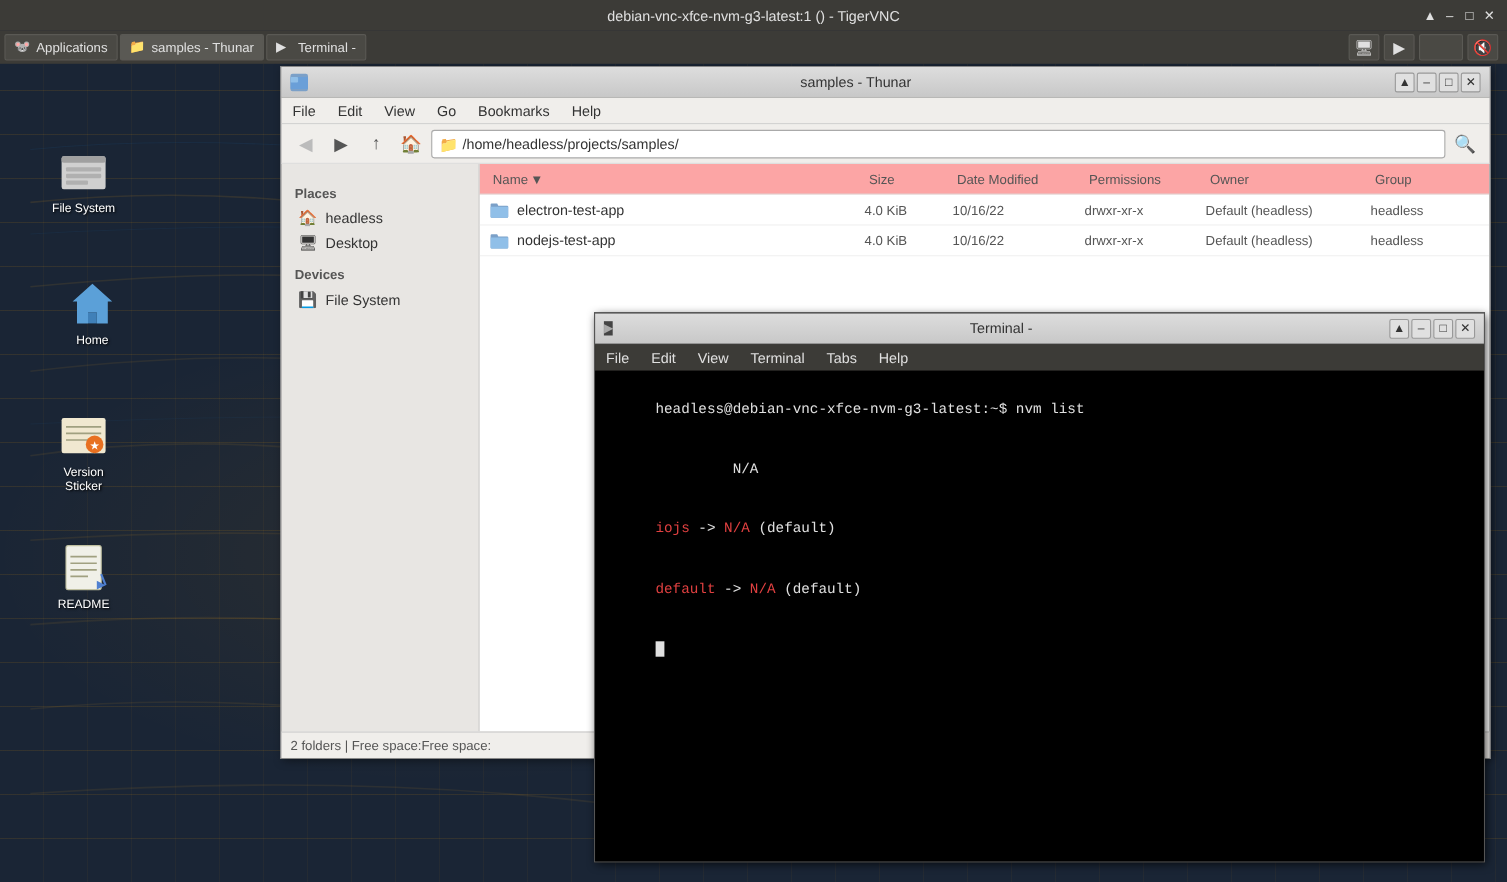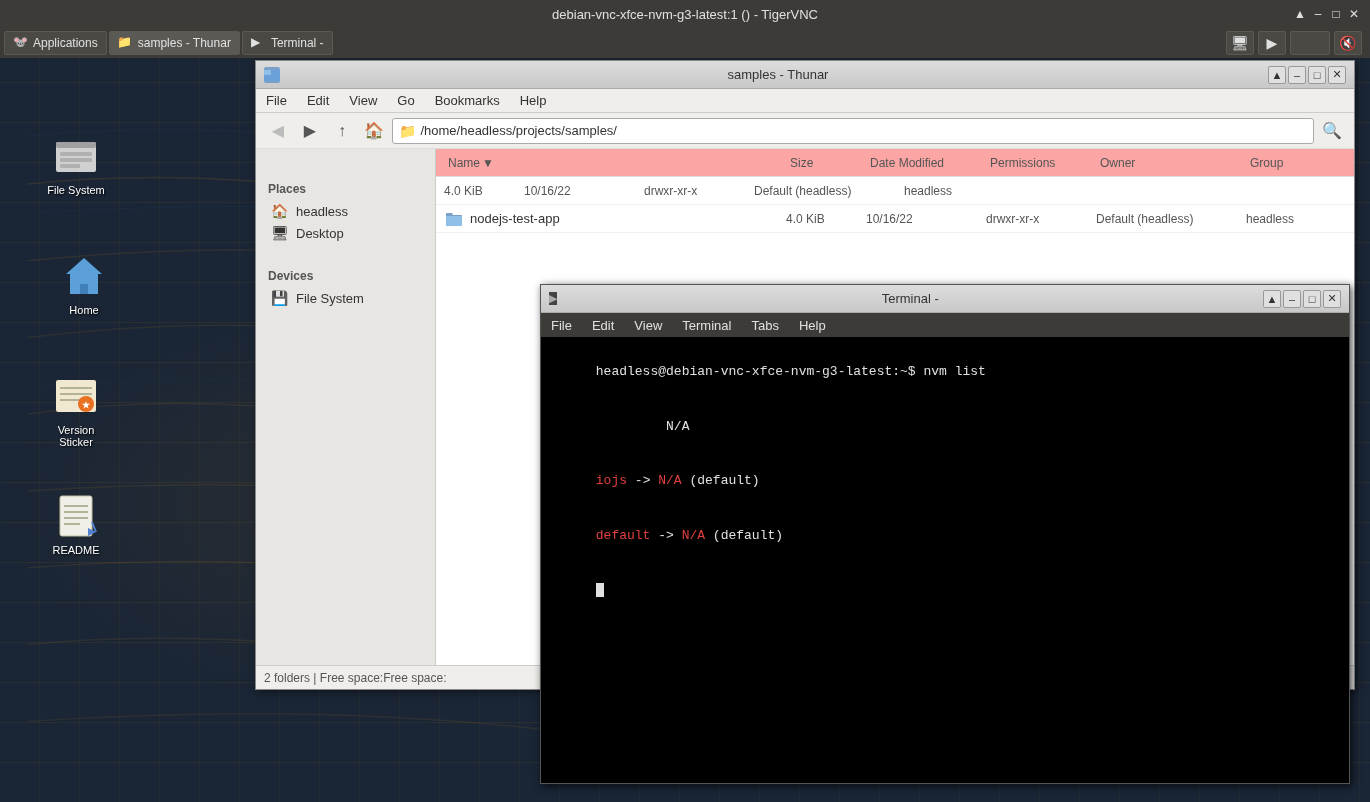--- a/index.html
+++ b/index.html
@@ -250,21 +250,21 @@
       padding: 8px 0;
       overflow-y: auto;
       flex-shrink: 0;
     }
 
     .sidebar-section-header {
       font-size: 12px;
       font-weight: bold;
       color: #555;
       padding: 4px 12px;
-      margin-top: 21px;
+      margin-top: 8px;
     }
 
     .sidebar-item {
       display: flex;
       align-items: center;
       gap: 8px;
       padding: 3px 16px;
       cursor: pointer;
       color: #333;
       font-size: 13px;
@@ -661,20 +661,29 @@
           <span>Owner</span>
         </div>
         <div class="col-header col-group">
           <span>Group</span>
         </div>
       </div>
 
       <div id="file-rows">
 
       <div class="file-row">
+      <div class="file-name">
+        <div class="file-icon">
+          <svg width="18" height="16" viewBox="0 0 18 16">
+            <path d="M1 3 Q1 2 2 2 L7 2 L8 4 L16 4 Q17 4 17 5 L17 14 Q17 15 16 15 L2 15 Q1 15 1 14 Z" fill="#7ba0c8"></path>
+            <path d="M1 5 L17 5 L17 14 Q17 15 16 15 L2 15 Q1 15 1 14 Z" fill="#90bfe8"></path>
+          </svg>
+        </div>
+        <span>electron-test-app</span>
+      </div>
       <div class="file-size">4.0 KiB</div>
       <div class="file-date">10/16/22</div>
       <div class="file-perms">drwxr-xr-x</div>
       <div class="file-owner">Default (headless)</div>
       <div class="file-group">headless</div>
     </div>
           <div class="file-row">
       <div class="file-name">
         <div class="file-icon">
           <svg width="18" height="16" viewBox="0 0 18 16">

